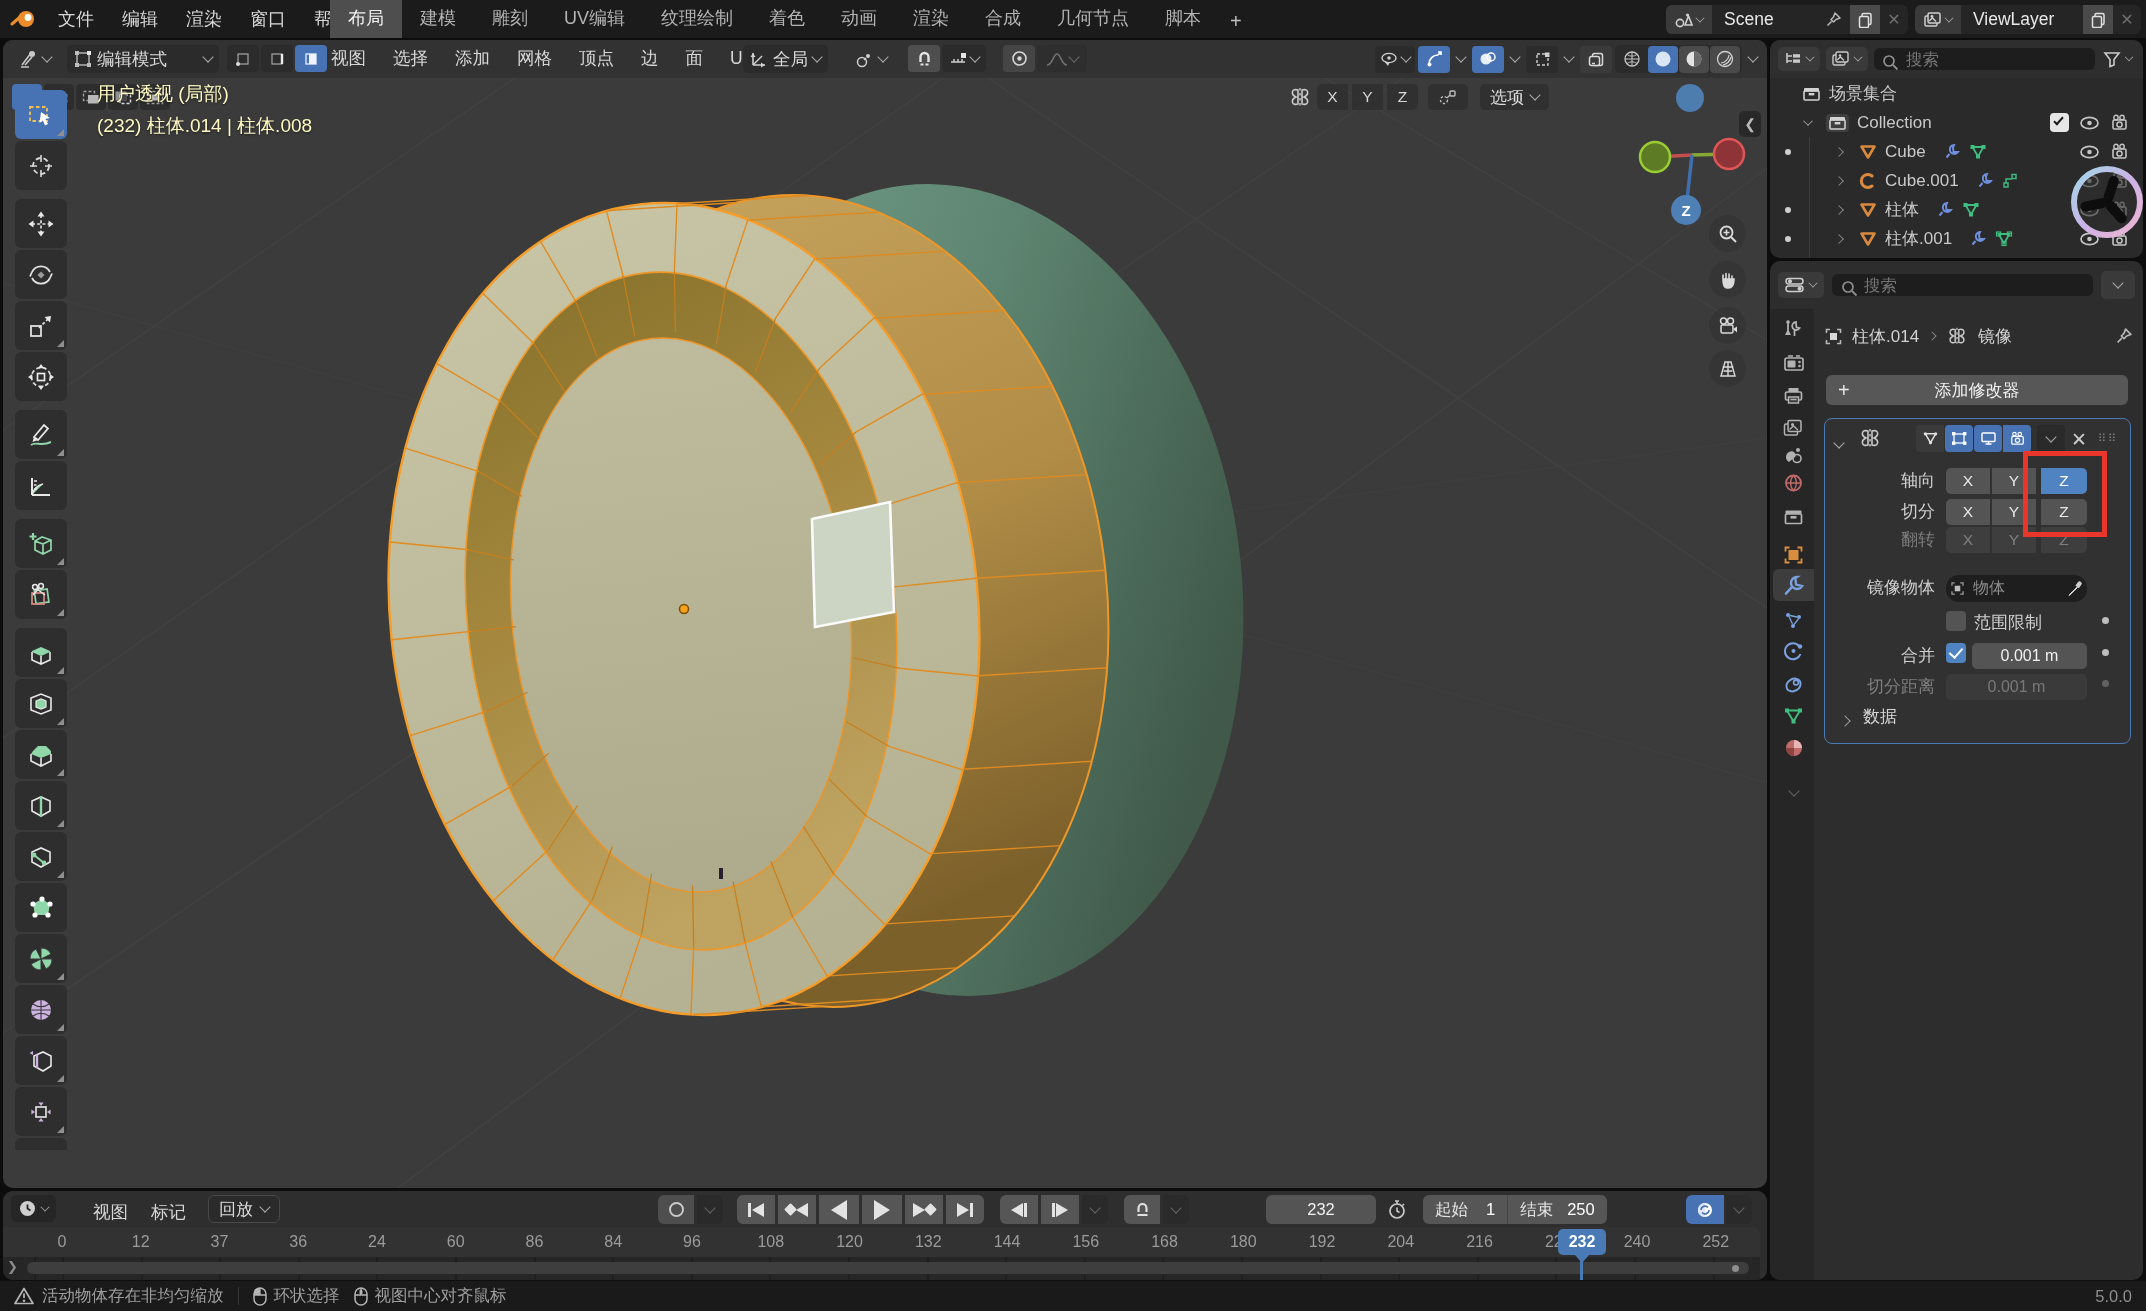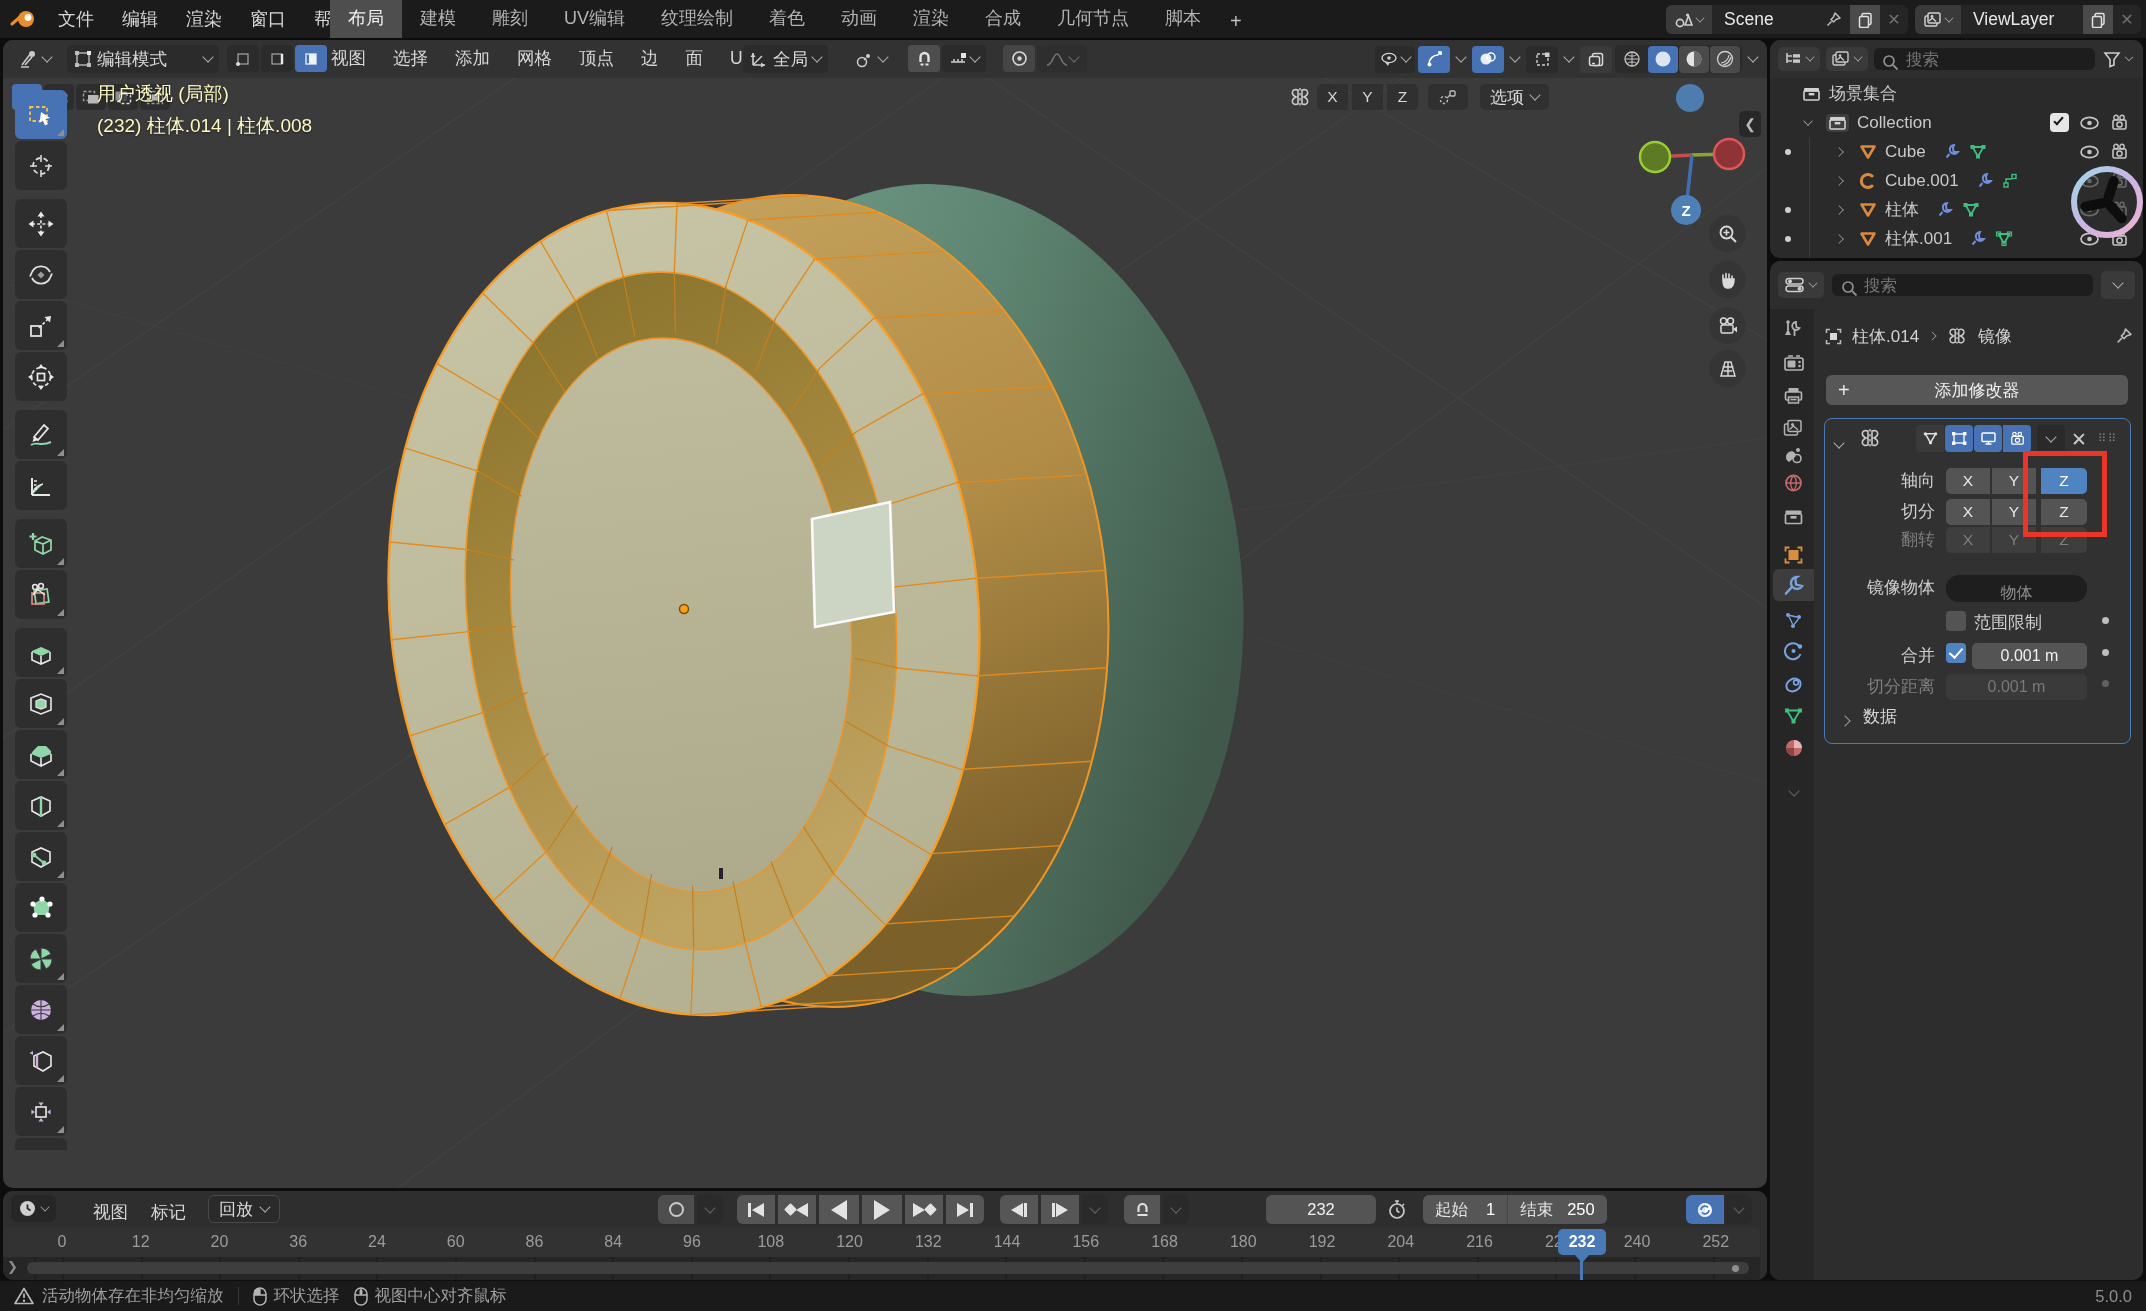--- a/index.html
+++ b/index.html
@@ -69,21 +69,21 @@
   #addmod{position:absolute;left:12px;top:66px;right:15px;height:30px;background:#575757;border-radius:6px;display:flex;align-items:center;justify-content:center;font-size:17px;color:#f0f0f0;}
   #addmod .plus{position:absolute;left:12px;font-size:20px;color:#e8e8e8;}
   #modpanel{position:absolute;left:10px;top:109px;right:12px;height:326px;background:#313131;border:1px solid #4a7ab5;border-radius:8px;}
   .mlabel{position:absolute;width:104px;text-align:right;font-size:17px;color:#cfcfcf;line-height:26px;}
   .mlabel.dis{color:#7e7e7e;}
   .seg{position:absolute;height:26px;display:flex;align-items:center;justify-content:center;font-size:15.5px;color:#e9e9e9;background:#545454;}
   .seg.on{background:#4f83c2;color:#fff;}
   .seg.dis{background:#3e3e3e;color:#808080;}
   .field{position:absolute;height:26px;background:#545454;border-radius:5px;display:flex;align-items:center;justify-content:center;font-size:16px;color:#f0f0f0;}
   .field.dis{background:#3a3a3a;color:#787878;}
-  .objfield{position:absolute;height:27px;background:#1e1e1e;border-radius:13px;display:flex;align-items:center;padding:0 4px;gap:8px;font-size:16px;color:#8d8d8d;flex-direction:column;}
+  .objfield{position:absolute;height:27px;background:#1e1e1e;border-radius:13px;display:flex;align-items:center;padding:0 4px;gap:8px;font-size:16px;color:#8d8d8d;}
   .chk{position:absolute;width:20px;height:20px;border-radius:4px;background:#545454;}
   .chk.on{background:#4f83c2;}
   .chk.on:after{content:"";position:absolute;left:6px;top:2px;width:6px;height:11px;border-right:2.4px solid #fff;border-bottom:2.4px solid #fff;transform:rotate(42deg);}
   .dot{position:absolute;width:7px;height:7px;border-radius:50%;background:#bdbdbd;}
   #redbox{position:absolute;left:198px;top:32px;width:84px;height:86px;border:5px solid #e8362a;z-index:5;}
   
   #timeline{left:3px;top:1191px;width:1764px;height:89px;background:#2e2e2e;}
   #tl-header{position:absolute;left:0;top:0;width:100%;height:36px;background:#2e2e2e;}
   .tbtn{height:29px;background:#565656;display:flex;align-items:center;justify-content:center;}
   .tdark{background:#2a2a2a;}
@@ -1309,21 +1309,21 @@
           <span class="chev dim"></span>
         </span>
     </div>
   </div>
 
   <div id="ruler">
     <div class="lbls">
 
     <span>0</span>
         <span>12</span>
-        <span>20</span>
+        <span>37</span>
         <span>36</span>
         <span>24</span>
         <span>60</span>
         <span>86</span>
         <span>84</span>
         <span>96</span>
         <span>108</span>
         <span>120</span>
         <span>132</span>
         <span>144</span>

